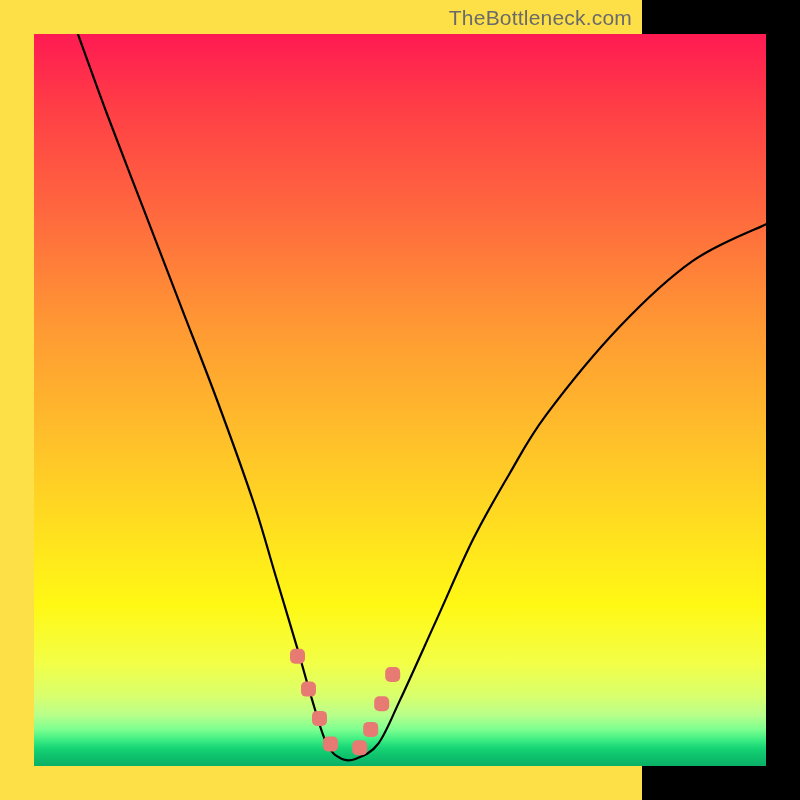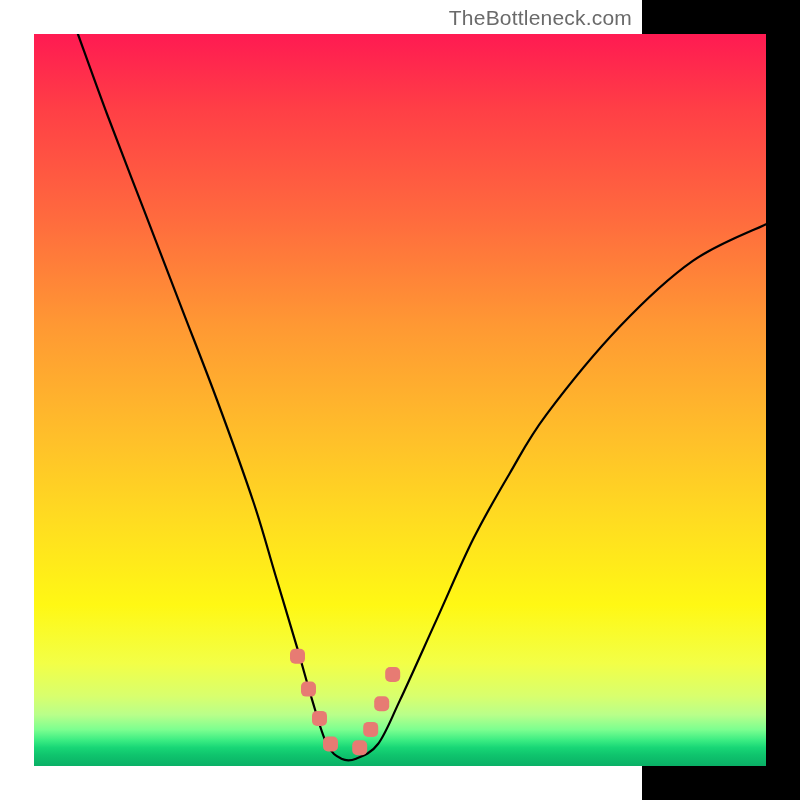--- a/index.html
+++ b/index.html
@@ -10,21 +10,21 @@
     overflow: hidden;
     background: #000;
     font-family: Arial, Helvetica, sans-serif;
   }
   .frame {
     position: absolute;
     top: 0;
     left: 0;
     width: 642px;
     height: 800px;
-    background: #ffffff;
+    background: #fde047;
   }
   .plot-area {
     position: absolute;
     top: 34px;
     left: 34px;
     width: 732px;
     height: 732px;
     
     background: linear-gradient(
       to bottom,

